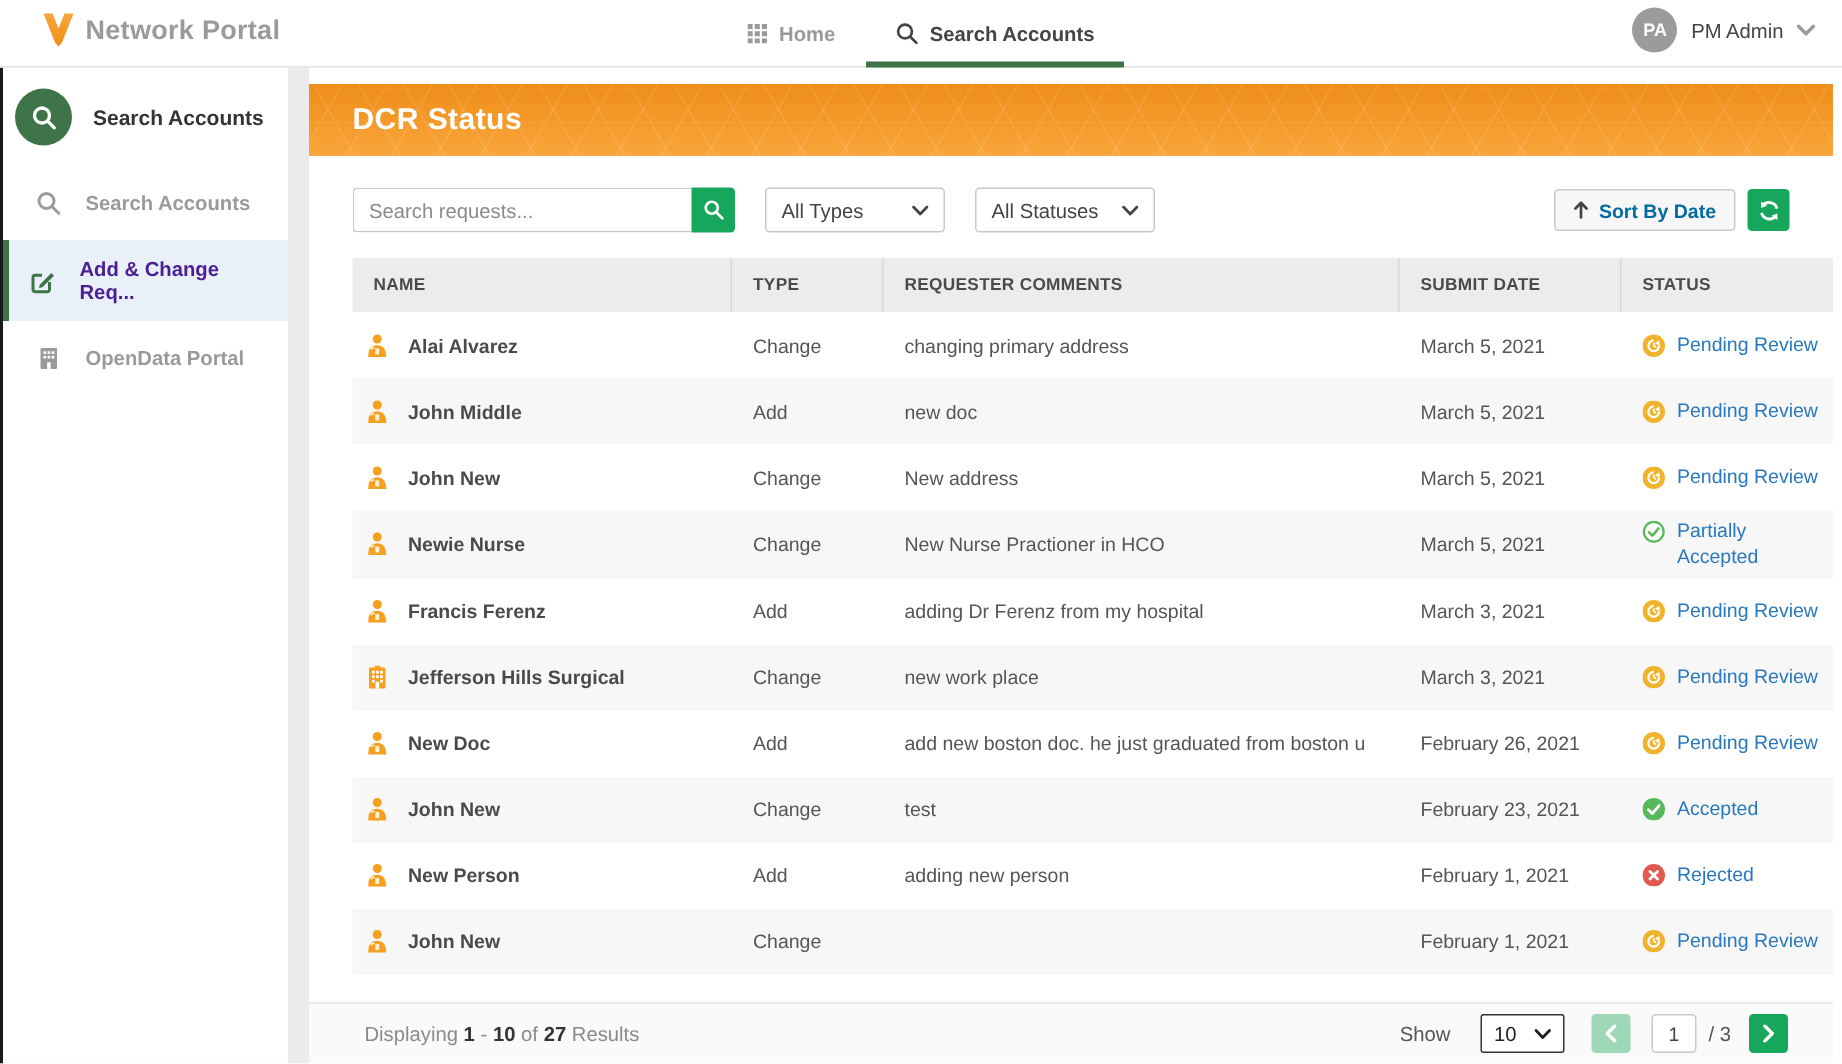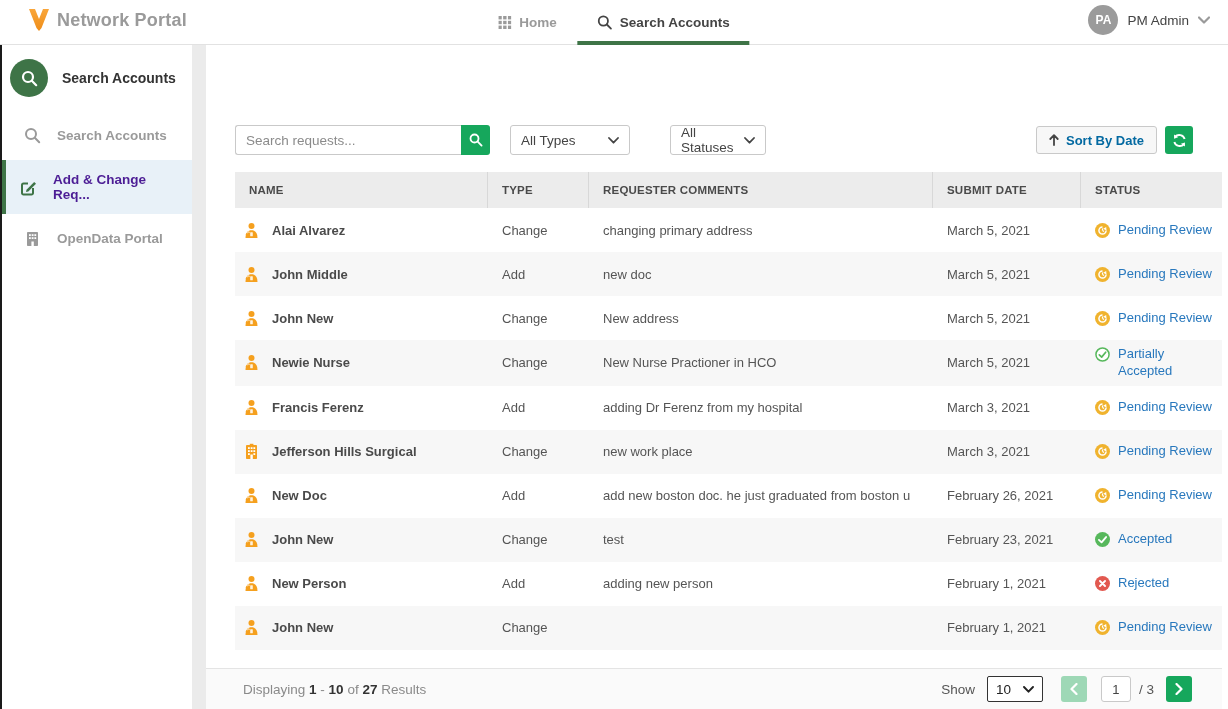--- a/index.html
+++ b/index.html
@@ -42,21 +42,21 @@
   .banner-title { color:#fff; font-size:20px; font-weight:700; letter-spacing:.3px; }
 
   
   .filterbar { position:absolute; top:80px; left:29px; width:958px; height:30px; }
   .searchwrap { position:absolute; left:0; top:0; display:flex; }
   .search-input { width:226px; height:30px; border:1px solid #c9c9c9; border-right:none; border-radius:3px 0 0 3px; padding:0 10px; font-size:13.5px; color:#555; font-family:inherit; outline:none; }
   .search-input::placeholder { color:#8b8b8b; }
   .search-btn { width:29px; height:30px; background:#16a75c; border:none; border-radius:0 3px 3px 0; display:flex; align-items:center; justify-content:center; cursor:pointer; }
   .dropdown { position:absolute; top:0; height:30px; border:1px solid #c9c9c9; border-radius:3px; background:#fff; display:flex; align-items:center; justify-content:space-between; padding:12px 10px; font-size:13.5px; color:#444; cursor:pointer; }
   .dd-types { left:275px; width:120px; }
-  .dd-statuses { left:435px; width:96px; }
+  .dd-statuses { left:415px; width:120px; }
   .sortbtn { position:absolute; right:36px; top:1px; height:28px; padding:0 12px; background:#f7f7f7; border:1px solid #c9c9c9; border-radius:3px; display:flex; align-items:center; gap:7px; font-size:13px; font-weight:700; color:#0369a1; cursor:pointer; }
   .refreshbtn { position:absolute; right:0; top:1px; width:28px; height:28px; background:#16a75c; border:none; border-radius:3px; display:flex; align-items:center; justify-content:center; cursor:pointer; }
 
   
   .table { position:absolute; top:127px; left:29px; width:987px; }
   .thead { display:flex; background:#ececec; height:36px; align-items:stretch; }
   .th { display:flex; align-items:center; padding-left:14px; font-size:11.5px; font-weight:700; color:#4a4a4a; letter-spacing:.2px; border-right:1px solid #d8d8d8; }
   .th:last-child { border-right:none; }
   .col-name { width:253px; flex:none; }
   .col-type { width:101px; flex:none; }
@@ -71,21 +71,21 @@
   .td-plain { color:#555; }
   .td-status { display:flex; align-items:flex-start; gap:8px; }
   .status-link { color:#2878bd; cursor:pointer; line-height:1.3; }
   .st-icn { flex:none; margin-top:1px; display:flex; }
 
   
   .tfoot { position:absolute; left:0; bottom:0; width:1016px; height:41px; background:#fafafa; border-top:1px solid #e4e4e4; display:flex; align-items:center; }
   .displaying { margin-left:37px; color:#8a8a8a; font-size:13.5px; }
   .displaying b { color:#333; }
   .foot-right { position:absolute; right:30px; display:flex; align-items:center; gap:8px; }
-  .show-label { color:#555; font-size:13.5px; margin-right:4px; }
+  .show-label { color:#555; font-size:13.5px; margin-right:12px; }
   .show-select { height:26px; border:1px solid #333; border-radius:2px; background:#fff; display:flex; align-items:center; gap:12px; padding:0 8px; font-size:13.5px; color:#222; cursor:pointer; }
   .pagebtn { width:26px; height:26px; border:none; border-radius:3px; display:flex; align-items:center; justify-content:center; cursor:pointer; margin-left:10px; }
   .pagebtn.prev { background:#9ed8b6; }
   .pagebtn.next { background:#16a75c; margin-left:4px; }
   .page-input { width:30px; height:26px; border:1px solid #c9c9c9; border-radius:3px; text-align:center; font-size:13px; color:#444; font-family:inherit; margin-left:6px; }
   .page-total { color:#555; font-size:13.5px; }
 
   svg { display:block; }
 </style>
 </head>
@@ -188,20 +188,23 @@
               <rect x="7.4" y="11.5" width="2.4" height="4.5" fill="#fff"></rect>
             </svg>
           </span>
           <span>OpenData Portal</span>
         </div>
       </div>
   </div>
   <div class="side-gutter"></div>
 
   <div class="main">
+    <div class="banner">
+      <span class="banner-title">DCR Status</span>
+    </div>
 
     <div class="filterbar">
       <div class="searchwrap">
         <input class="search-input" type="text" placeholder="Search requests..." style="">
         <button class="search-btn">
           <span>
             <svg width="14" height="14" viewBox="0 0 14 14">
                 <circle cx="5.5" cy="5.5" r="4" fill="none" stroke="#fff" stroke-width="1.8"></circle>
                 <line x1="8.7" y1="8.7" x2="12.6" y2="12.6" stroke="#fff" stroke-width="1.8" stroke-linecap="round"></line>
               </svg>

